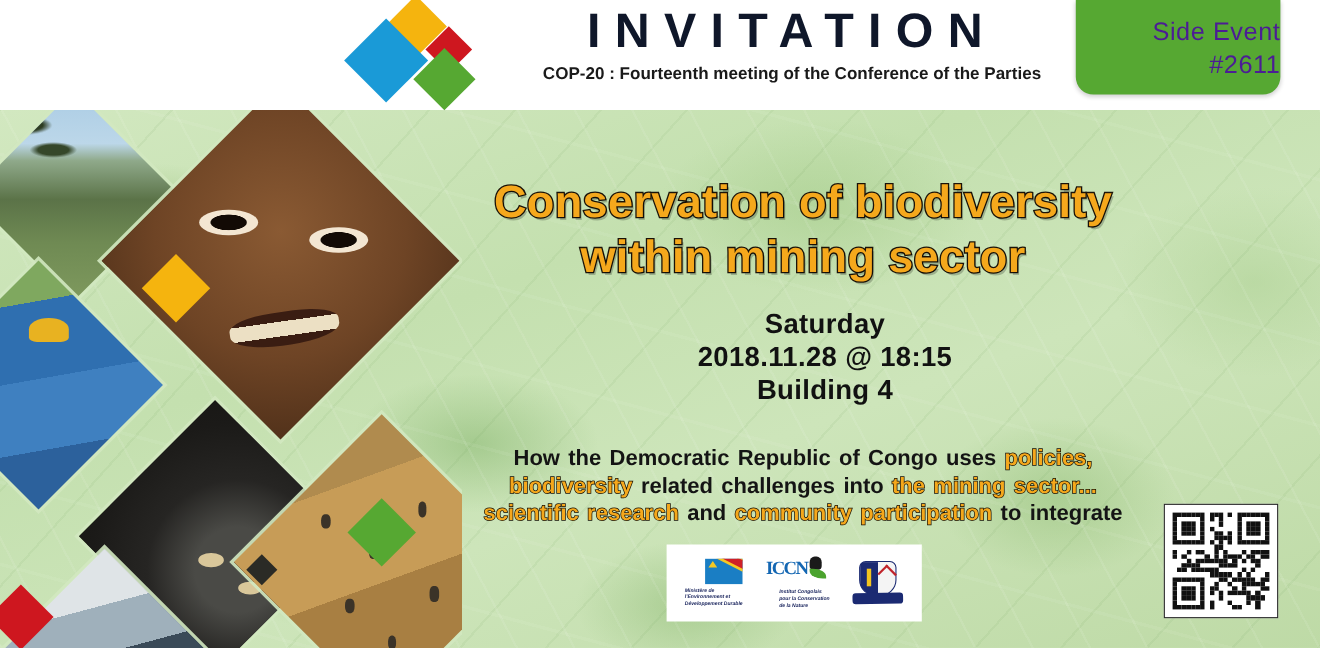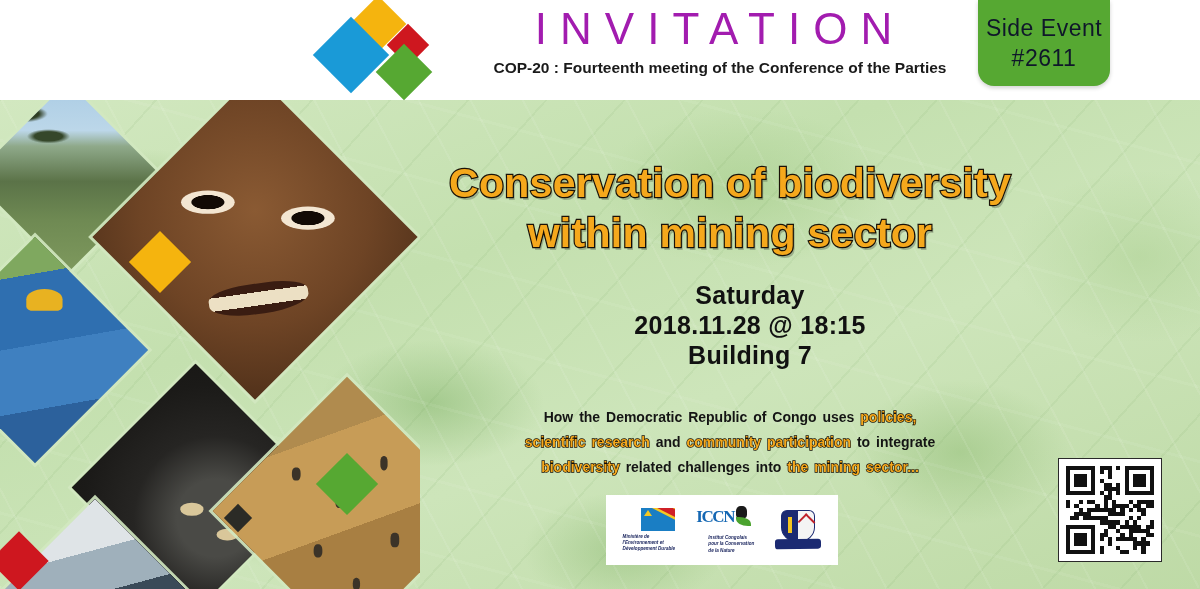--- a/index.html
+++ b/index.html
@@ -55,36 +55,37 @@
   .cbd-yellow{width:40px;height:40px;background:#f5b40e;left:40px;top:2px;}
   .cbd-blue{width:54px;height:54px;background:#1a9ad7;left:6px;top:26px;}
   .cbd-red{width:30px;height:30px;background:#ce171f;left:75px;top:28px;}
   .cbd-green{width:40px;height:40px;background:#56a832;left:66px;top:50px;}
 
   
   .invitation{
     position:absolute;left:460px;top:4px;width:520px;
     text-align:center;
     font-size:44px;letter-spacing:13px;
-    color:#a21caf;font-weight:400;
+    color:#0f172a;font-weight:700;
     font-family:"Liberation Sans","DejaVu Sans",sans-serif;
   }
   .cop-line{
     position:absolute;left:440px;top:58px;width:560px;
     text-align:center;color:#1a1a1a;
     font-size:15.5px;line-height:19px;font-weight:700;
   }
 
   
   .side-badge{
-    position:absolute;left:978px;top:0px;width:132px;height:86px;
+    position:absolute;left:978px;top:0px;width:186px;height:86px;
     background:#56a832;border-radius:0 0 16px 16px;
-    color:#0f172a;text-align:center;
+    color:#4c1d95;text-align:center;
     display:flex;flex-direction:column;justify-content:center;
     box-shadow:0 2px 4px rgba(0,0,0,.18);
+    align-items:flex-end;
   }
   .side-badge .l1{font-size:23px;line-height:30px;letter-spacing:.5px;}
   .side-badge .l2{font-size:23px;line-height:30px;letter-spacing:.5px;}
 
   
   .collage{position:absolute;left:-10px;top:100px;width:430px;height:489px;overflow:hidden;}
   .dia{position:absolute;transform:rotate(45deg);overflow:hidden;
        box-shadow:0 0 0 3px rgba(210,232,192,.9);}
   .dia .inner{position:absolute;left:0;top:0;width:100%;height:100%;transform:rotate(-45deg) scale(1.45);}
 
@@ -173,21 +174,21 @@
     position:absolute;left:560px;top:280px;width:380px;
     text-align:center;color:#111;
     font-size:25px;line-height:30px;font-weight:700;
     letter-spacing:.3px;
   }
 
   
   .desc{
     position:absolute;left:405px;top:405px;width:650px;
     text-align:center;color:#141414;
-    font-size:14px;line-height:25px;font-weight:700;
+    font-size:20px;line-height:25px;font-weight:700;
     word-spacing:2px;
   }
   .hl{
     color:#f5a81c;
     -webkit-text-stroke:1.3px #120d05;
     paint-order:stroke fill;
   }
 
   
   .logo-panel{
@@ -320,32 +321,32 @@
   </div>
 
   <div class="event-title">
     <div>Conservation of biodiversity</div>
     <div>within mining sector</div>
   </div>
 
   <div class="date-block">
     <div>Saturday</div>
     <div>2018.11.28 @ 18:15</div>
-    <div>Building 7</div>
+    <div>Building 4</div>
   </div>
 
   <div class="desc">
     <div>
       <span>How the Democratic Republic of Congo uses </span><span class="hl">policies,</span>
     </div>
     <div>
+      <span class="hl">biodiversity</span><span> related challenges into </span><span class="hl">the mining sector...</span>
+    </div>
+    <div>
       <span class="hl">scientific research</span><span> and </span><span class="hl">community participation</span><span> to integrate </span>
-    </div>
-    <div>
-      <span class="hl">biodiversity</span><span> related challenges into </span><span class="hl">the mining sector...</span>
     </div>
   </div>
 
   <div class="logo-panel">
 
     <div class="logo-item">
       <div class="drc-flag">
         <div class="stripe"></div>
           <div class="star"></div>
       </div>

